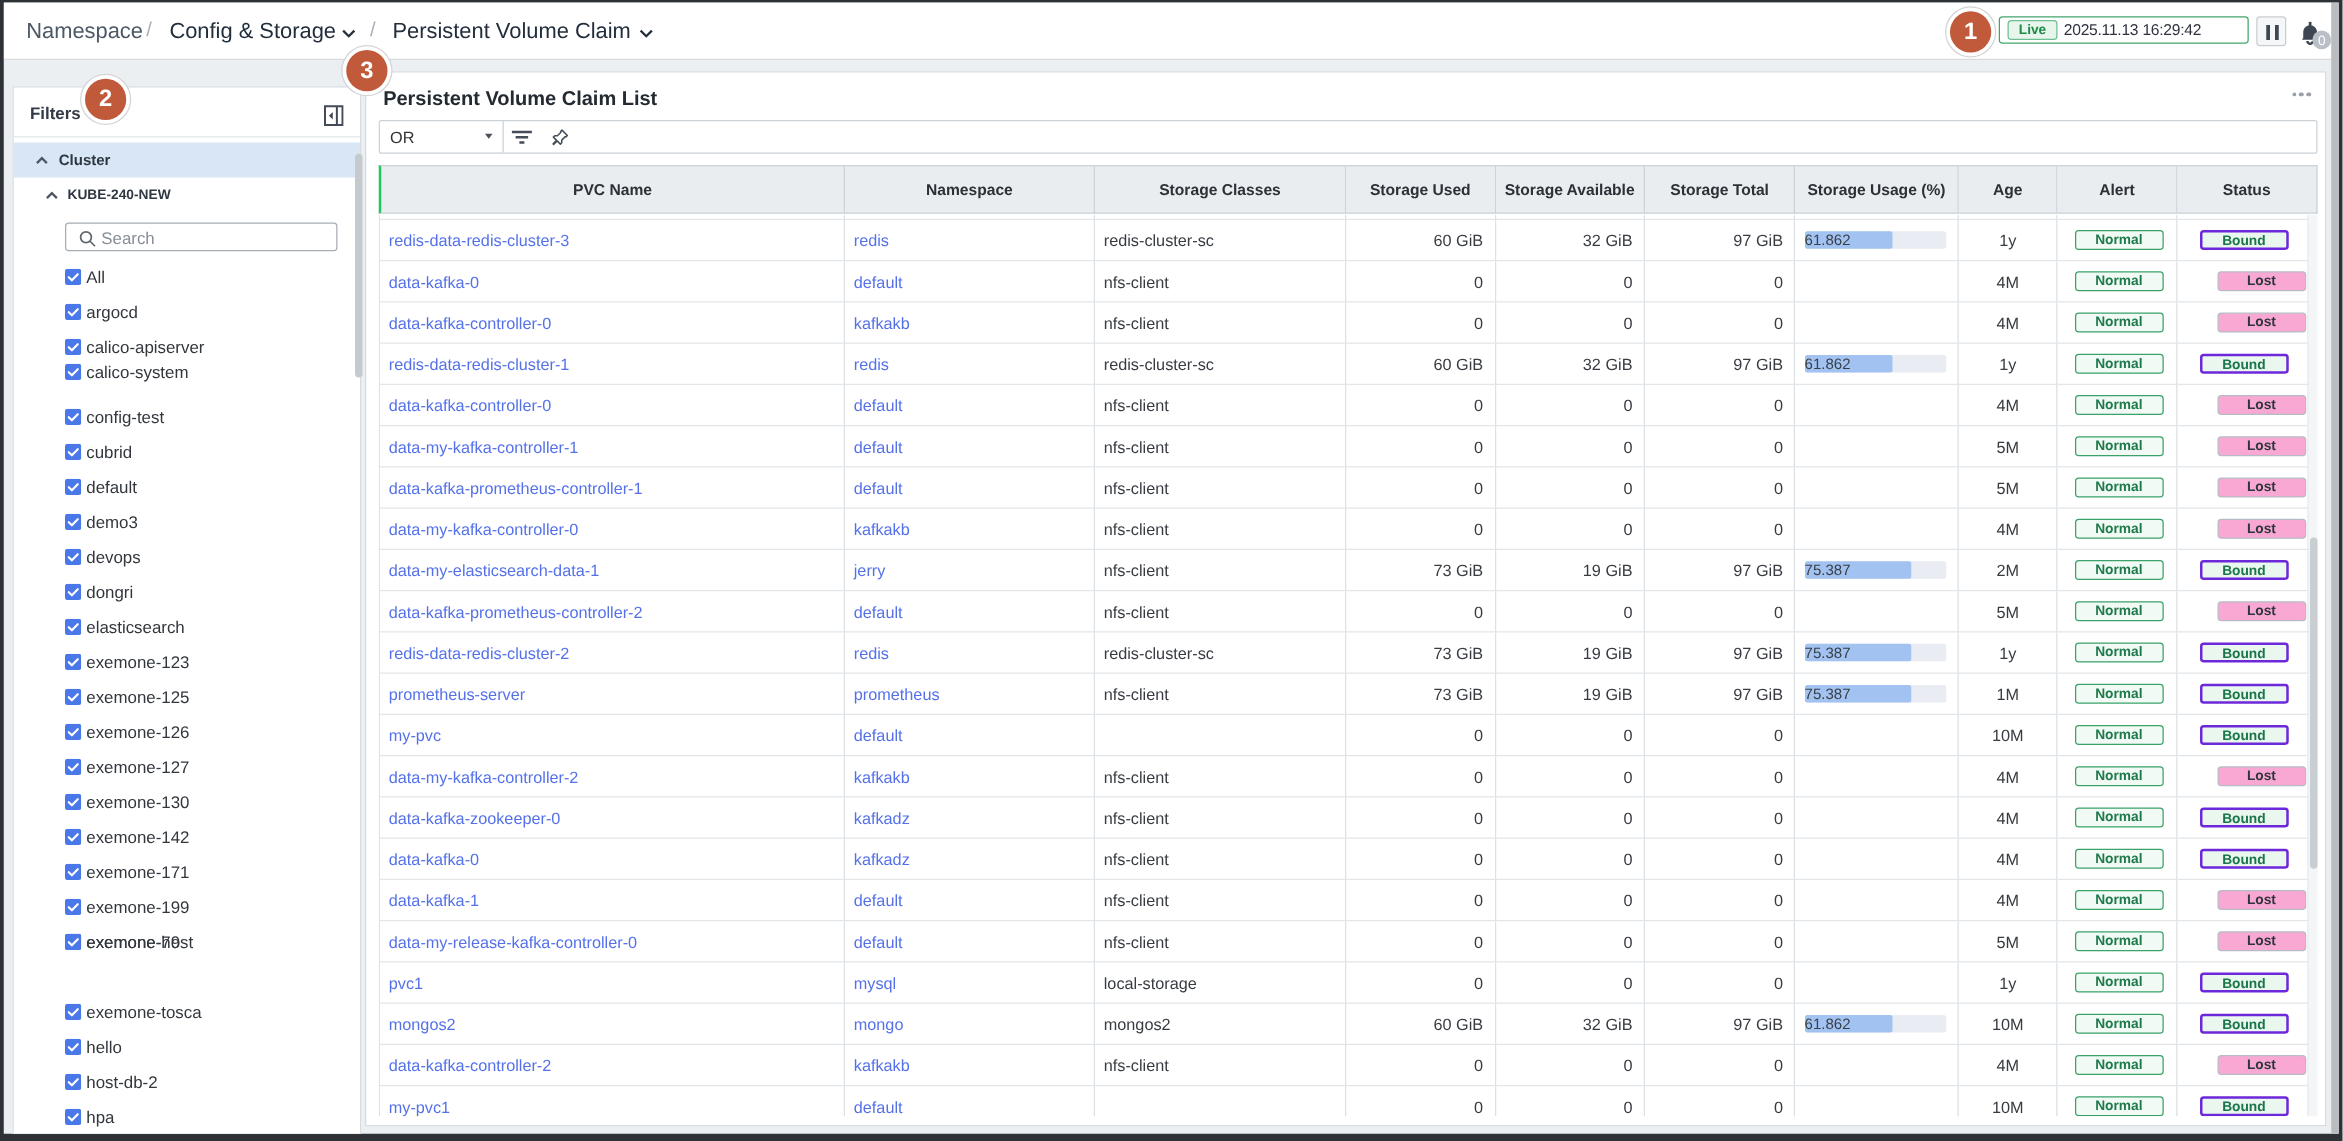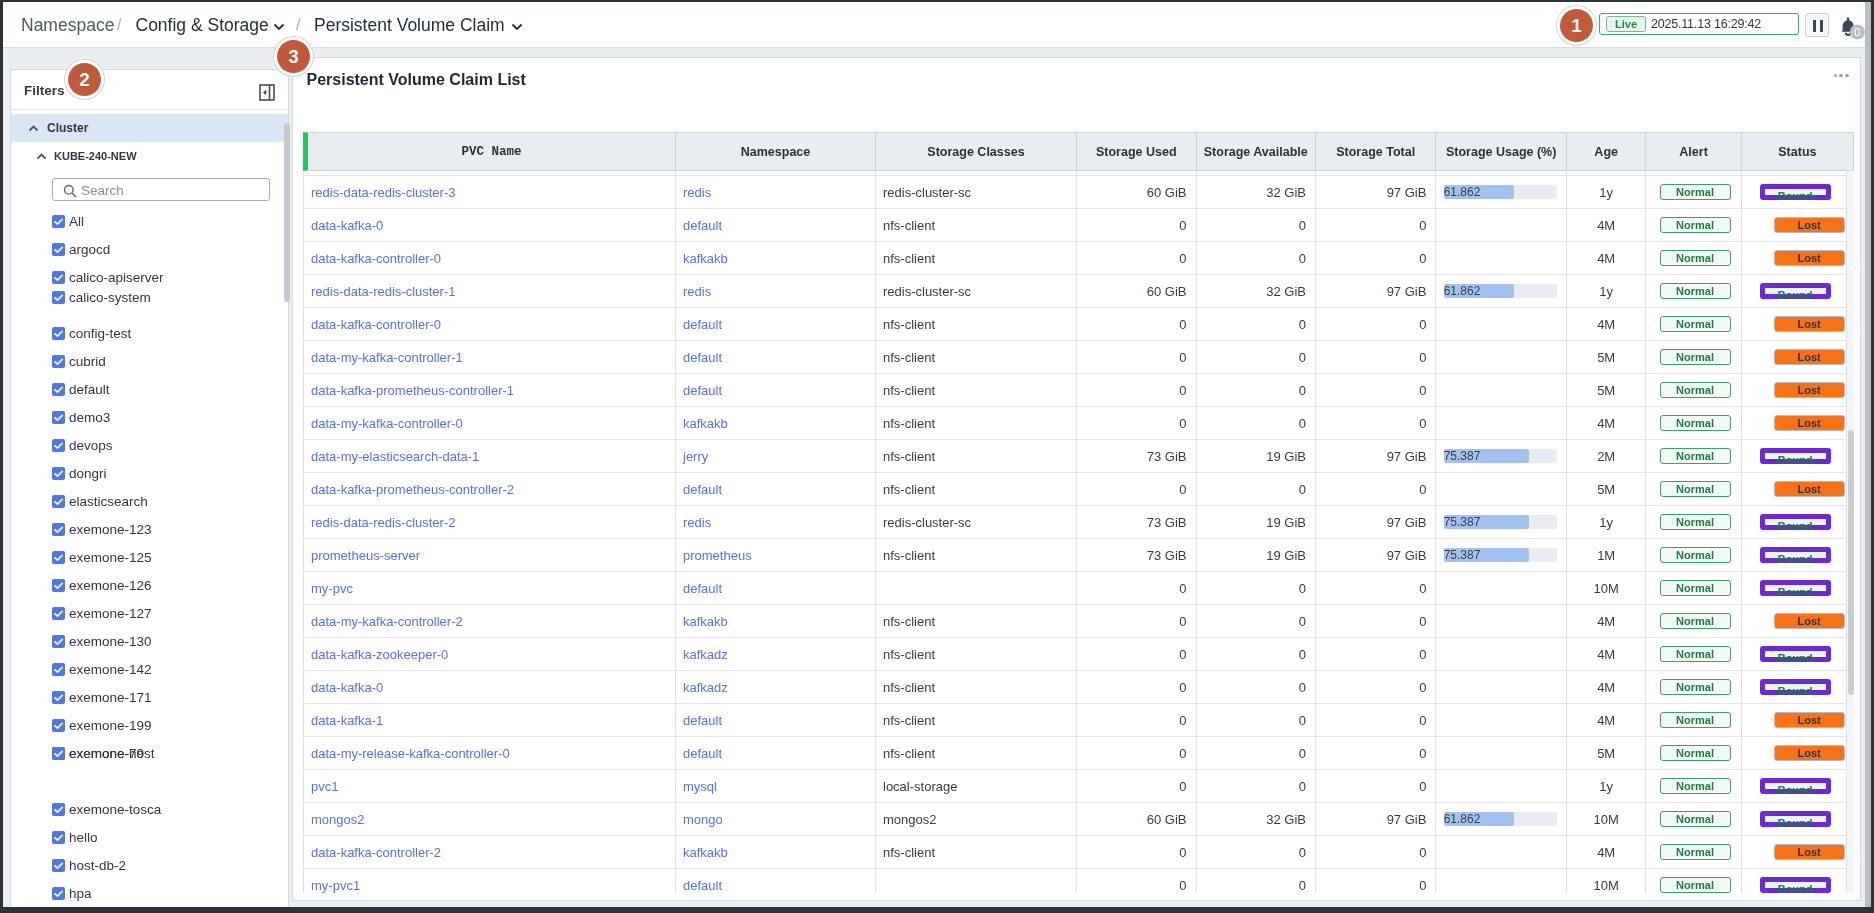--- a/index.html
+++ b/index.html
@@ -52,36 +52,36 @@
 .dots i { width:3.6px; height:3.6px; border-radius:50%; background:#9aa1a8; }
 .toolbar { position:absolute; left:10.5px; top:38px; width:1551px; height:27px; border:1px solid #ccd1d6; border-radius:2px; }
 .orsel { position:absolute; left:0; top:0; width:99px; height:25px; border-right:1px solid #ccd1d6; }
 .orsel span { position:absolute; left:8px; top:5px; font-size:13px; color:#333; }
 .orsel .dcar { position:absolute; right:8px; top:10px; width:0; height:0; border-left:3.5px solid transparent; border-right:3.5px solid transparent; border-top:4.5px solid #4a515b; }
 .tb-ic { position:absolute; }
 
 
 .tbl { position:absolute; left:10.5px; top:74px; width:1551px; border-collapse:separate; border-spacing:0; table-layout:fixed; }
 .tbl th { background:#e9edf0; border-top:1px solid #ccd2d8; border-bottom:1px solid #ccd2d8; border-right:1px solid #ccd2d8; height:39px; font-size:12.5px; color:#2c3137; text-align:center; font-weight:bold; padding:0; }
-.tbl th:first-child { border-left:5px solid #22c55e;font-family:Liberation Mono, monospace; }
+.tbl th:first-child { border-left:2px solid #22c55e; }
 .tblbody { position:absolute; left:10.5px; top:113.5px; width:1543.5px; height:721.5px; overflow:hidden; }
 .btable { width:1543.5px; border-collapse:separate; border-spacing:0; table-layout:fixed; }
 .btable td { height:33px; border-bottom:1px solid #e2e6e9; border-right:1px solid #dce1e5; font-size:13px; color:#383c42; padding:0 9px 0 7px; overflow:hidden; white-space:nowrap; }
 .btable td:first-child { border-left:1px solid #dce1e5; }
 .btable tr.sliver td { height:4.6px; }
 .lnk { color:#5471ea; }
 .num { text-align:right; }
 .ctr { text-align:center; padding:0 !important; }
 .bar { position:relative; width:113px; height:14px; background:#e9ecf2; border-radius:2px; margin:0 auto; }
 .bar .fill { position:absolute; left:0; top:0; height:100%; background:#a2c2f1; border-radius:2px; }
 .bartxt { position:absolute; left:0; top:0; width:100%; font-size:12px; color:#3a4048; line-height:14px; }
 .badge { position:relative; left:1.5px; display:inline-block; width:71px; height:16px; line-height:14px; border-radius:3px; font-size:11px; font-weight:bold; vertical-align:middle; }
 .badge.normal { border:1px solid #3aa169; background:#f1faf4; color:#1e7a4a; }
-.badge.bound { border:5px solid #6d28d9; background:#eaf7ef; color:#1a7549; }
-.badge.lost { border:1px solid #b6bcc3; background:#f97316; color:#2f353c;margin-left:28px; }
+.badge.bound { border:2px solid #6d28d9; background:#eaf7ef; color:#1a7549; }
+.badge.lost { border:1px solid #b6bcc3; background:#f9a8d4; color:#2f353c;margin-left:28px; }
 .tscroll { position:absolute; left:1554.5px; top:113.5px; width:7px; height:721.5px; background:#f4f5f6; }
 .tscroll .thumb { position:absolute; left:0.5px; top:258.5px; width:6px; height:265px; background:#c9ced2; border-radius:3px; }
 </style>
 </head>
 <body>
 <div class="page">
   <div class="gutter"></div>
   <div class="topbar">
     <div class="crumb">
       <span class="k" style="left:18px">Namespace</span>
@@ -331,20 +331,34 @@
     <div class="sidescroll"></div>
   </div>
 
   <div class="panel">
     <div class="title">Persistent Volume Claim List</div>
     <div class="dots">
         <i></i>
         <i></i>
         <i></i>
       </div>
+    <div class="toolbar">
+      <div class="orsel">
+          <span>OR</span>
+          <div class="dcar"></div>
+        </div>
+      <svg class="tb-ic" style="left:105px; top:7px" width="17" height="13" viewBox="0 0 17 13">
+          <line x1="0.5" y1="1.5" x2="16.5" y2="1.5" stroke="#454d59" stroke-width="2"></line>
+          <line x1="3.5" y1="5.7" x2="13.5" y2="5.7" stroke="#454d59" stroke-width="2"></line>
+          <line x1="6.5" y1="9.9" x2="10.5" y2="9.9" stroke="#454d59" stroke-width="2"></line>
+        </svg>
+      <svg class="tb-ic" style="left:137px; top:6px" width="14" height="15" viewBox="0 0 14 15">
+          <path d="M8.6 1.1 L12.9 5.4 L11.8 6.5 L11.2 6.3 L8.4 9.1 L8.4 11.2 L7.3 12.3 L4.7 9.7 L1.9 12.5 L1.5 12.1 L4.3 9.3 L1.7 6.7 L2.8 5.6 L4.9 5.6 L7.7 2.8 L7.5 2.2 Z" fill="none" stroke="#454d59" stroke-width="1.2" stroke-linejoin="round"></path>
+        </svg>
+    </div>
     <table class="tbl">
       <colgroup>
           <col style="width:373px">
           <col style="width:200px">
           <col style="width:201px">
           <col style="width:119.5px">
           <col style="width:119.5px">
           <col style="width:120.4px">
           <col style="width:130.6px">
           <col style="width:79.4px">

